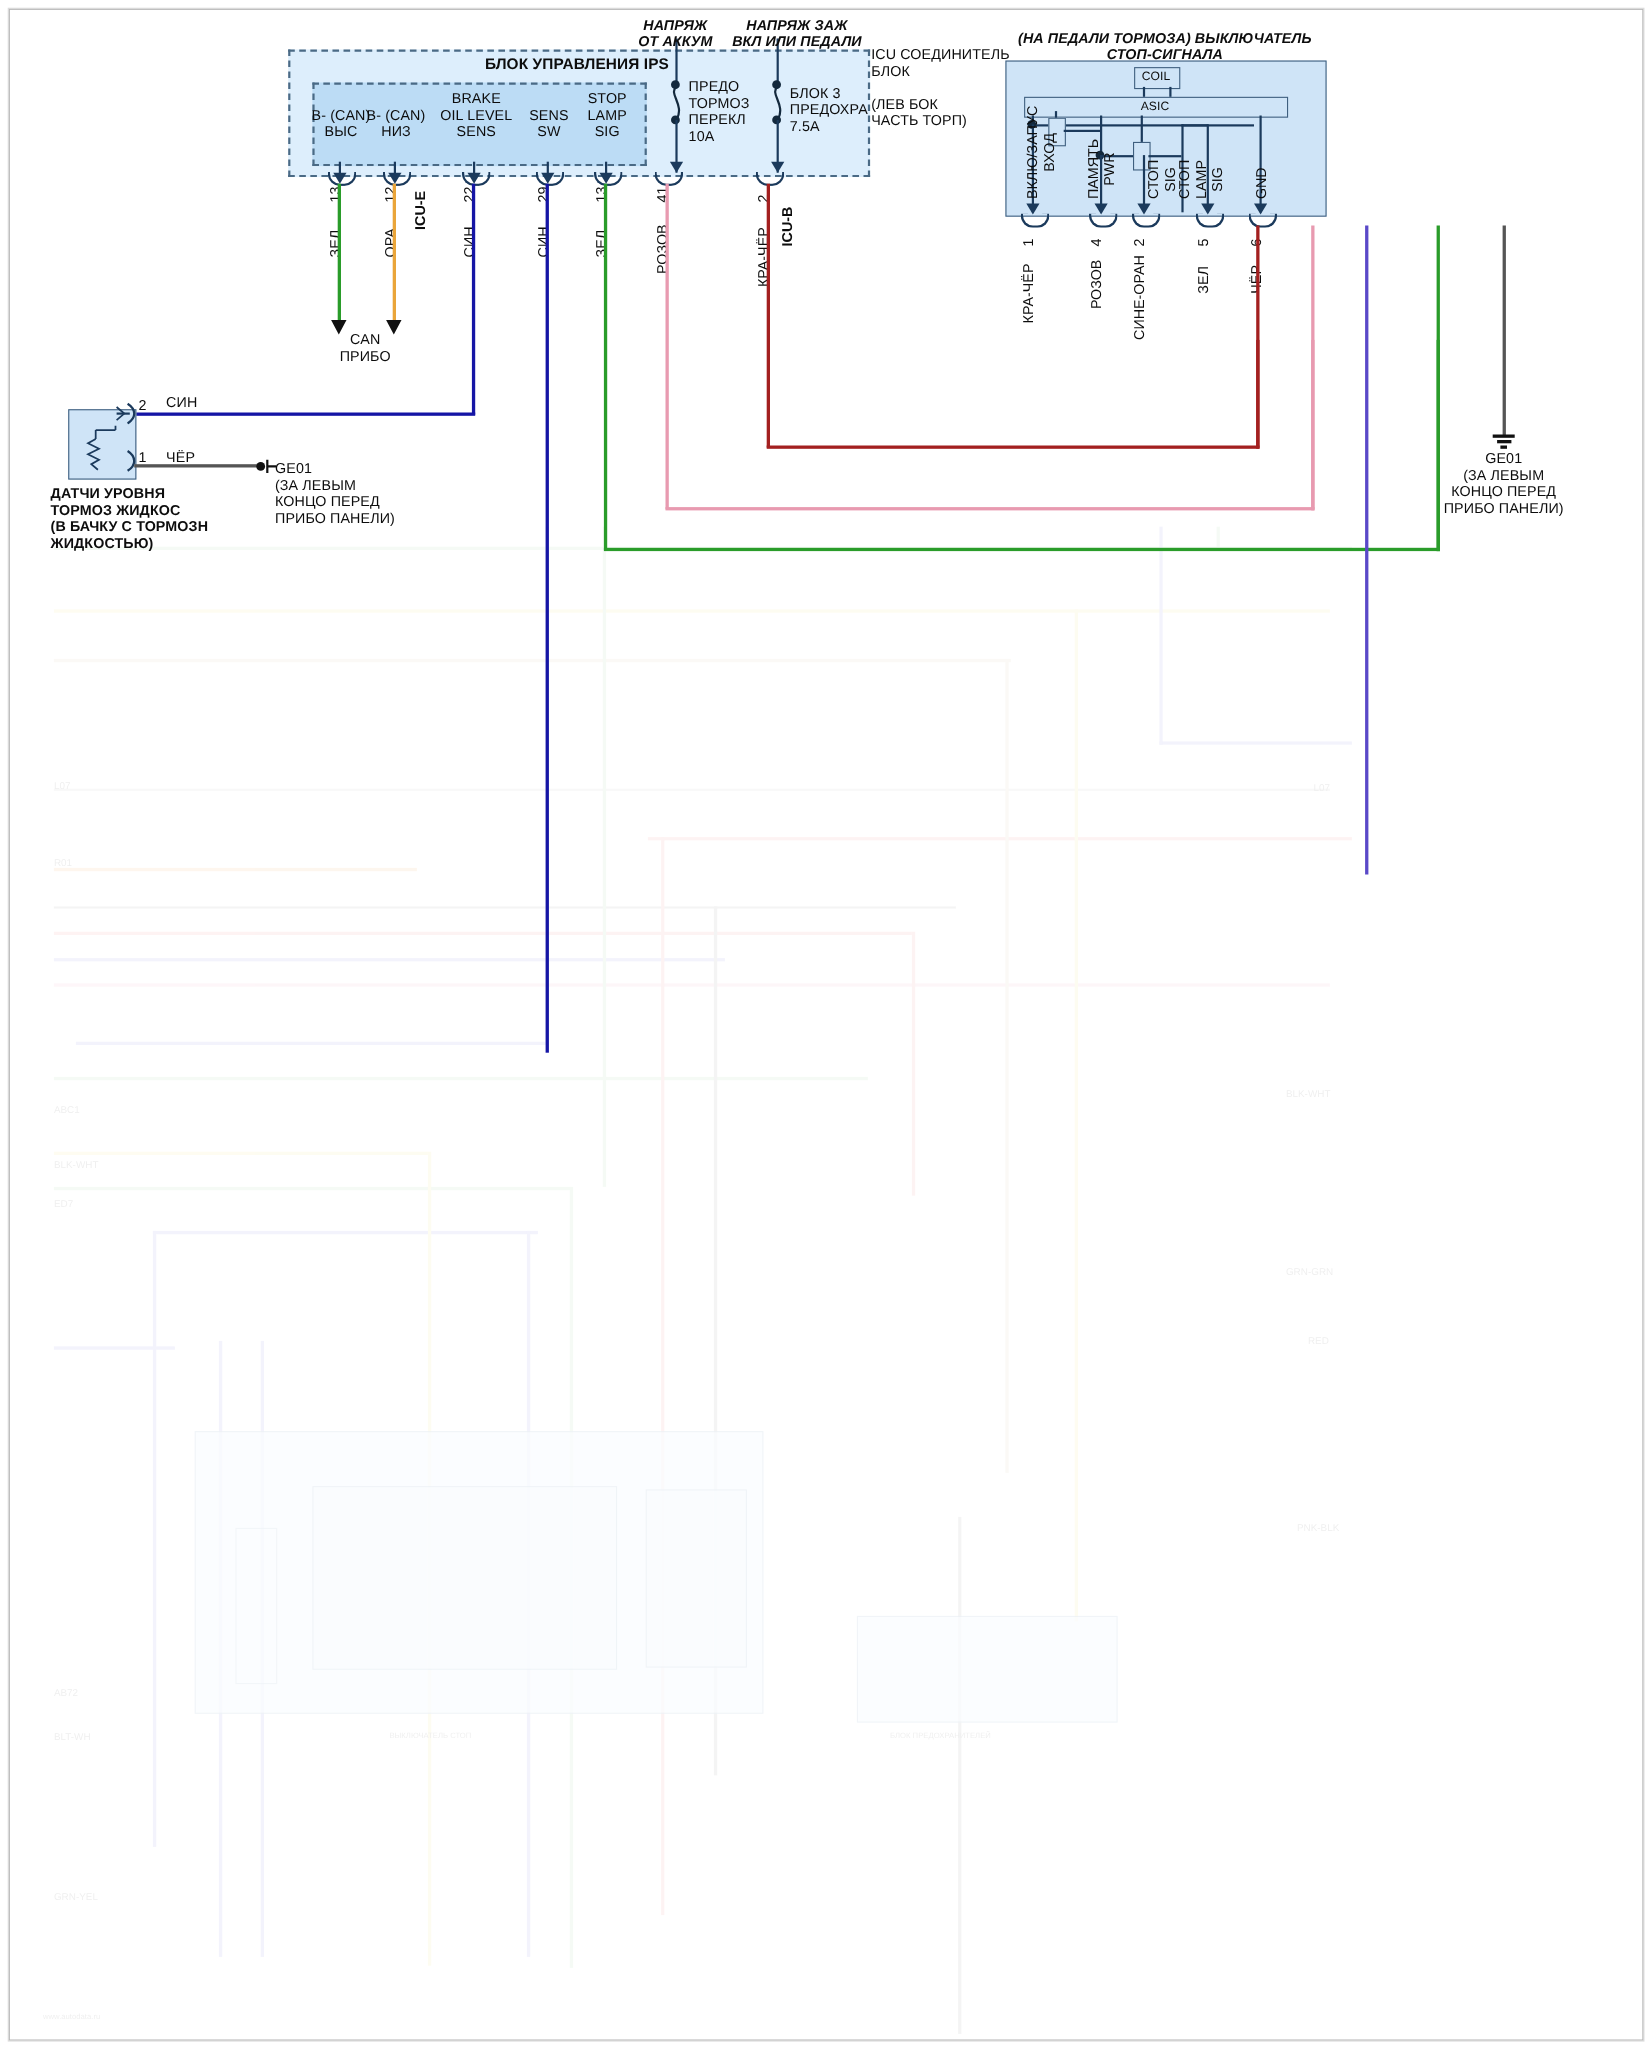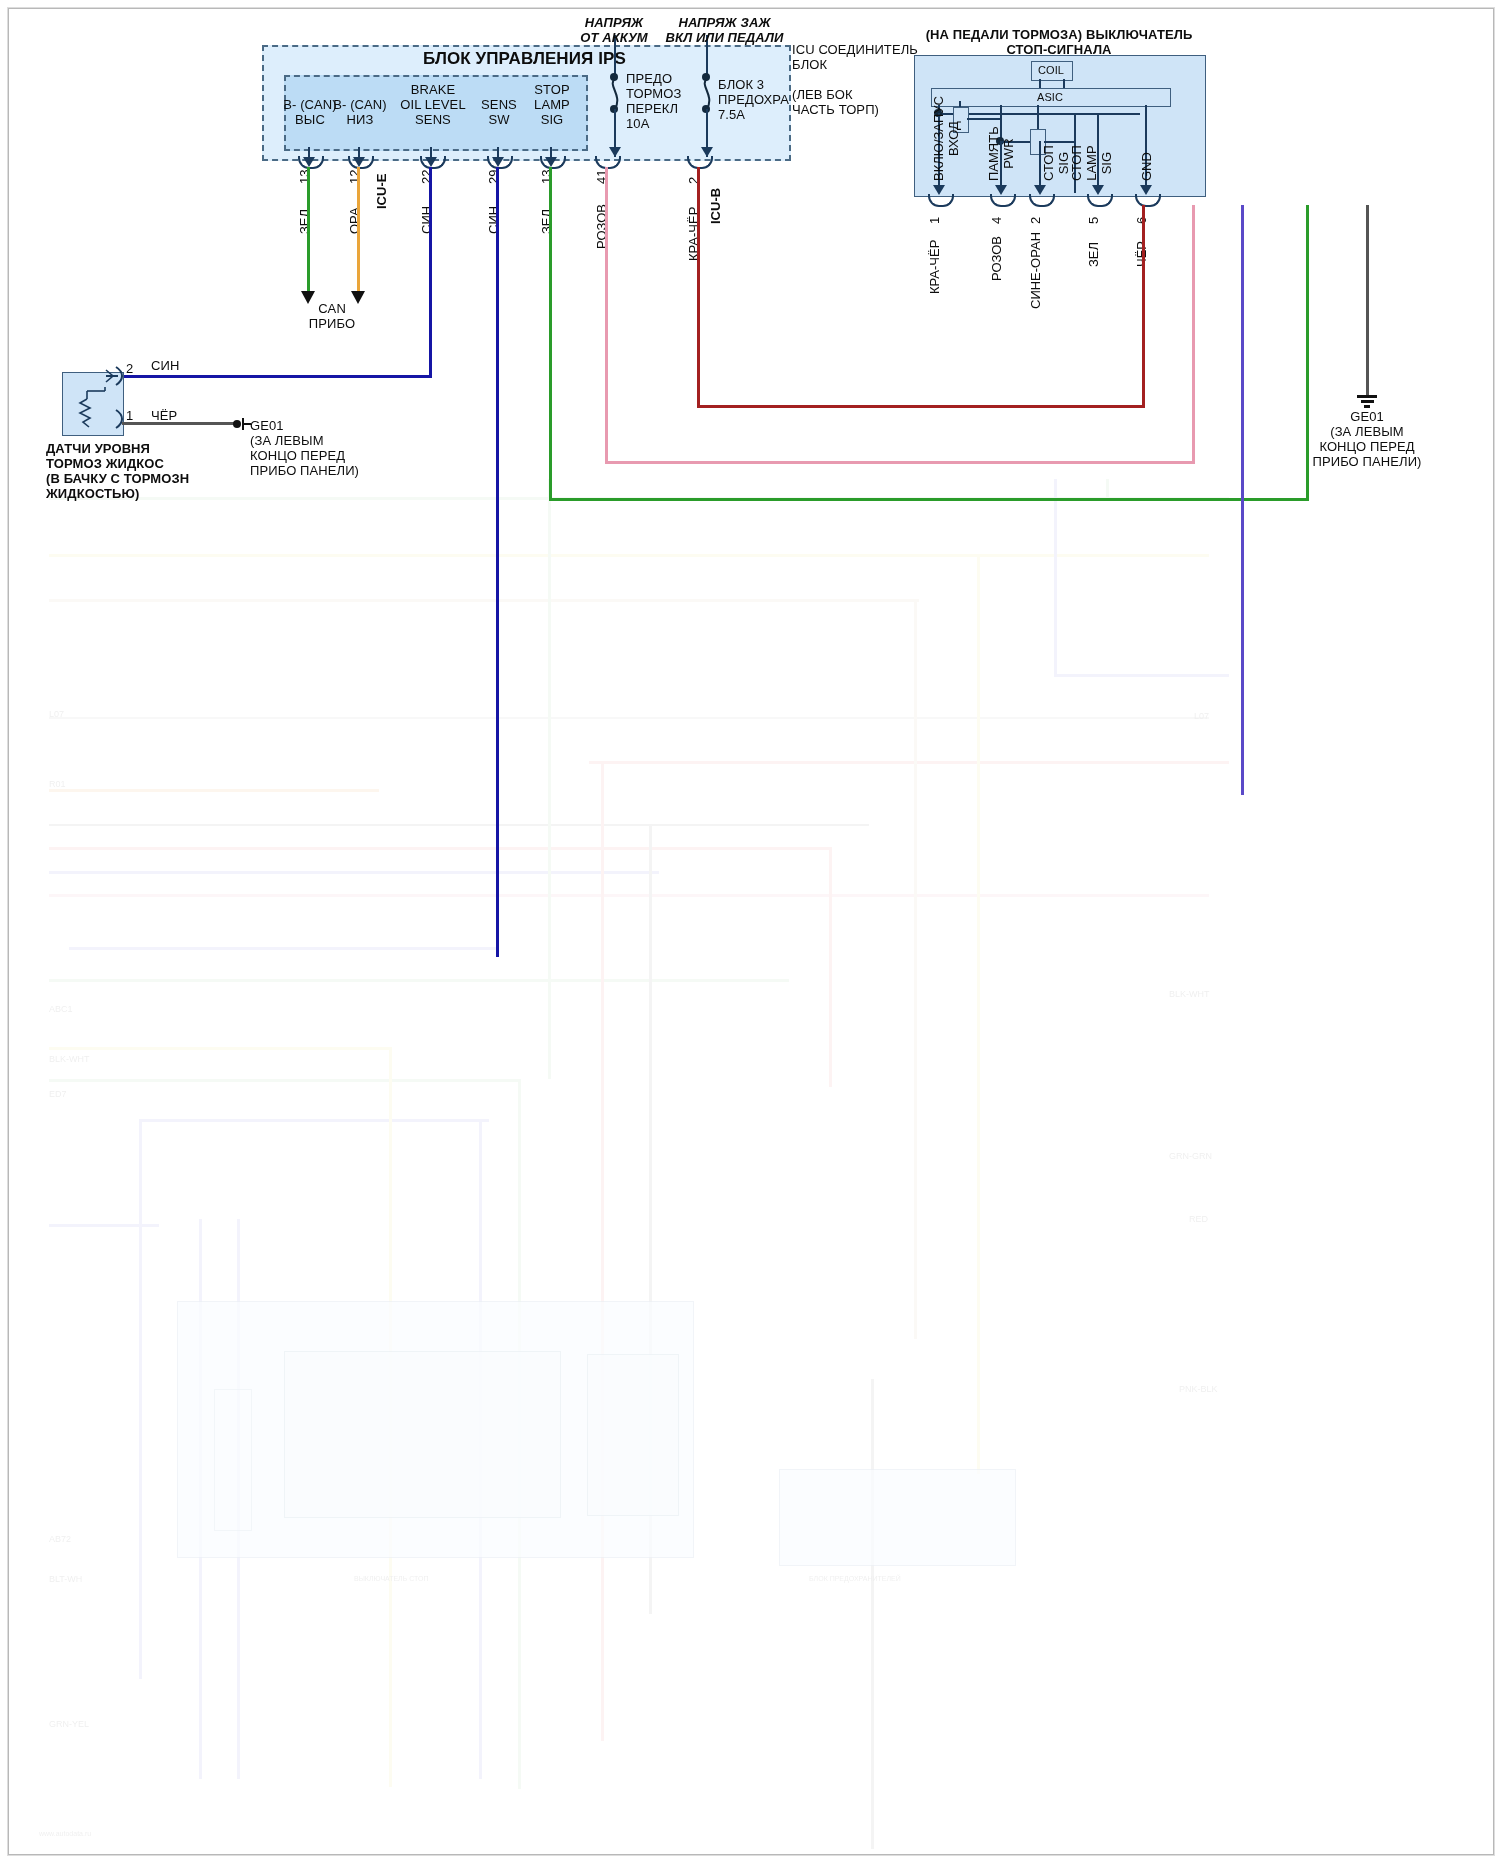--- a/index.html
+++ b/index.html
@@ -94,21 +94,21 @@
     <div class="gtext" style="left:1170px;top:905px;">PNK-BLK</div>
     <div class="gtext" style="left:1185px;top:232px;">L07</div>
     <div class="gtext" style="left:1160px;top:672px;">GRN-GRN</div>
     <div class="gtext sm" style="left:345px;top:1095px;">ВЫКЛЮЧАТЕЛЬ СТОП</div>
     <div class="gtext sm" style="left:800px;top:1095px;">БЛОК ПРЕДОХРАНИТЕЛЕЙ</div>
     <div class="gtext sm" style="left:30px;top:1350px;">www.autodata.ru</div>
   </div>
   <div class="fadeoverlay" style="top:470px;height:1375px;"></div>
 
   <div class="boxdash" style="left:253px;top:36px;width:525px;height:112px;"></div>
-  <div class="lbl c b" style="left:253px;top:42px;width:525px;font-size:17px;">БЛОК УПРАВЛЕНИЯ IPS</div>
+  <div class="lbl c b" style="left:253px;top:42px;width:525px;font-size:14px;">БЛОК УПРАВЛЕНИЯ IPS</div>
 
   <div class="boxdash2" style="left:275px;top:66px;width:300px;height:72px;"></div>
 
   <div class="lbl c" style="left:272px;top:88px;width:58px;white-space:pre-line;">B- (CAN)
 ВЫС</div>
   <div class="lbl c" style="left:322px;top:88px;width:58px;white-space:pre-line;">B- (CAN)
 НИЗ</div>
   <div class="lbl c" style="left:388px;top:73px;width:72px;white-space:pre-line;">BRAKE
 OIL LEVEL
 SENS</div>
@@ -209,21 +209,21 @@
 10A</div>
   <div class="lbl" style="left:709px;top:68px;white-space:pre-line;">БЛОК 3
 ПРЕДОХРА
 7.5A</div>
 
   <div class="lbl" style="left:783px;top:33px;white-space:pre-line;">ICU СОЕДИНИТЕЛЬ
 БЛОК</div>
   <div class="lbl" style="left:783px;top:78px;white-space:pre-line;">(ЛЕВ БОК
 ЧАСТЬ ТОРП)</div>
 
-  <div class="lbl c b" style="left:885px;top:18px;width:330px;white-space:pre-line;">(НА ПЕДАЛИ ТОРМОЗА) ВЫКЛЮЧАТЕЛЬ
+  <div class="lbl c b" style="left:885px;top:18px;width:330px;white-space:pre-line;font-style:italic;">(НА ПЕДАЛИ ТОРМОЗА) ВЫКЛЮЧАТЕЛЬ
 СТОП-СИГНАЛА</div>
 
   <div class="box" style="left:905px;top:46px;width:290px;height:140px;"></div>
   <div class="box" style="left:1022px;top:52px;width:40px;height:18px;"></div>
   <div class="lbl c" style="left:1022px;top:54px;width:40px;font-size:11px;">COIL</div>
   <div class="box" style="left:922px;top:79px;width:238px;height:17px;"></div>
   <div class="lbl c" style="left:922px;top:81px;width:238px;font-size:11px;">ASIC</div>
 
   <div class="thin-v" style="left:1030px;top:70px;height:9px;"></div>
   <div class="thin-v" style="left:1054px;top:70px;height:9px;"></div>

